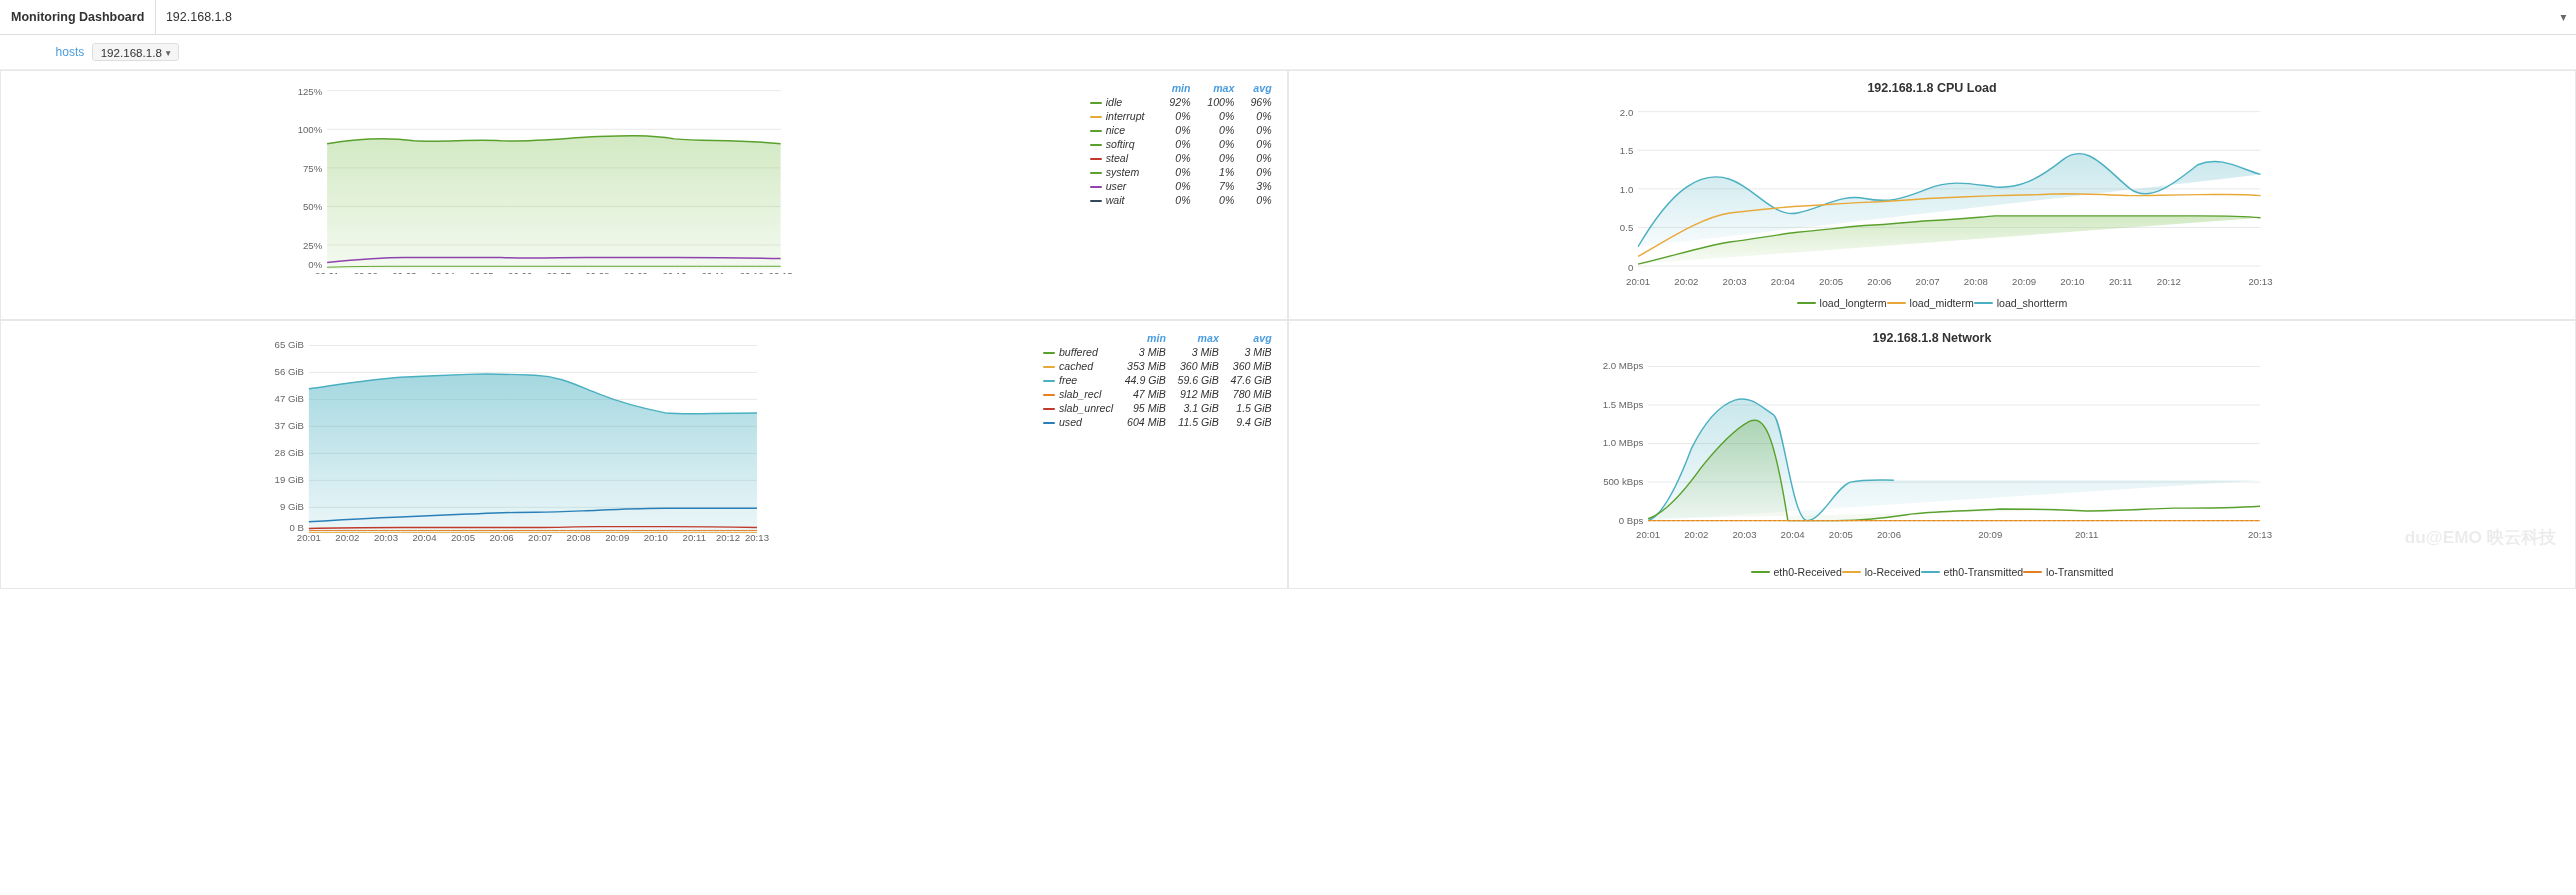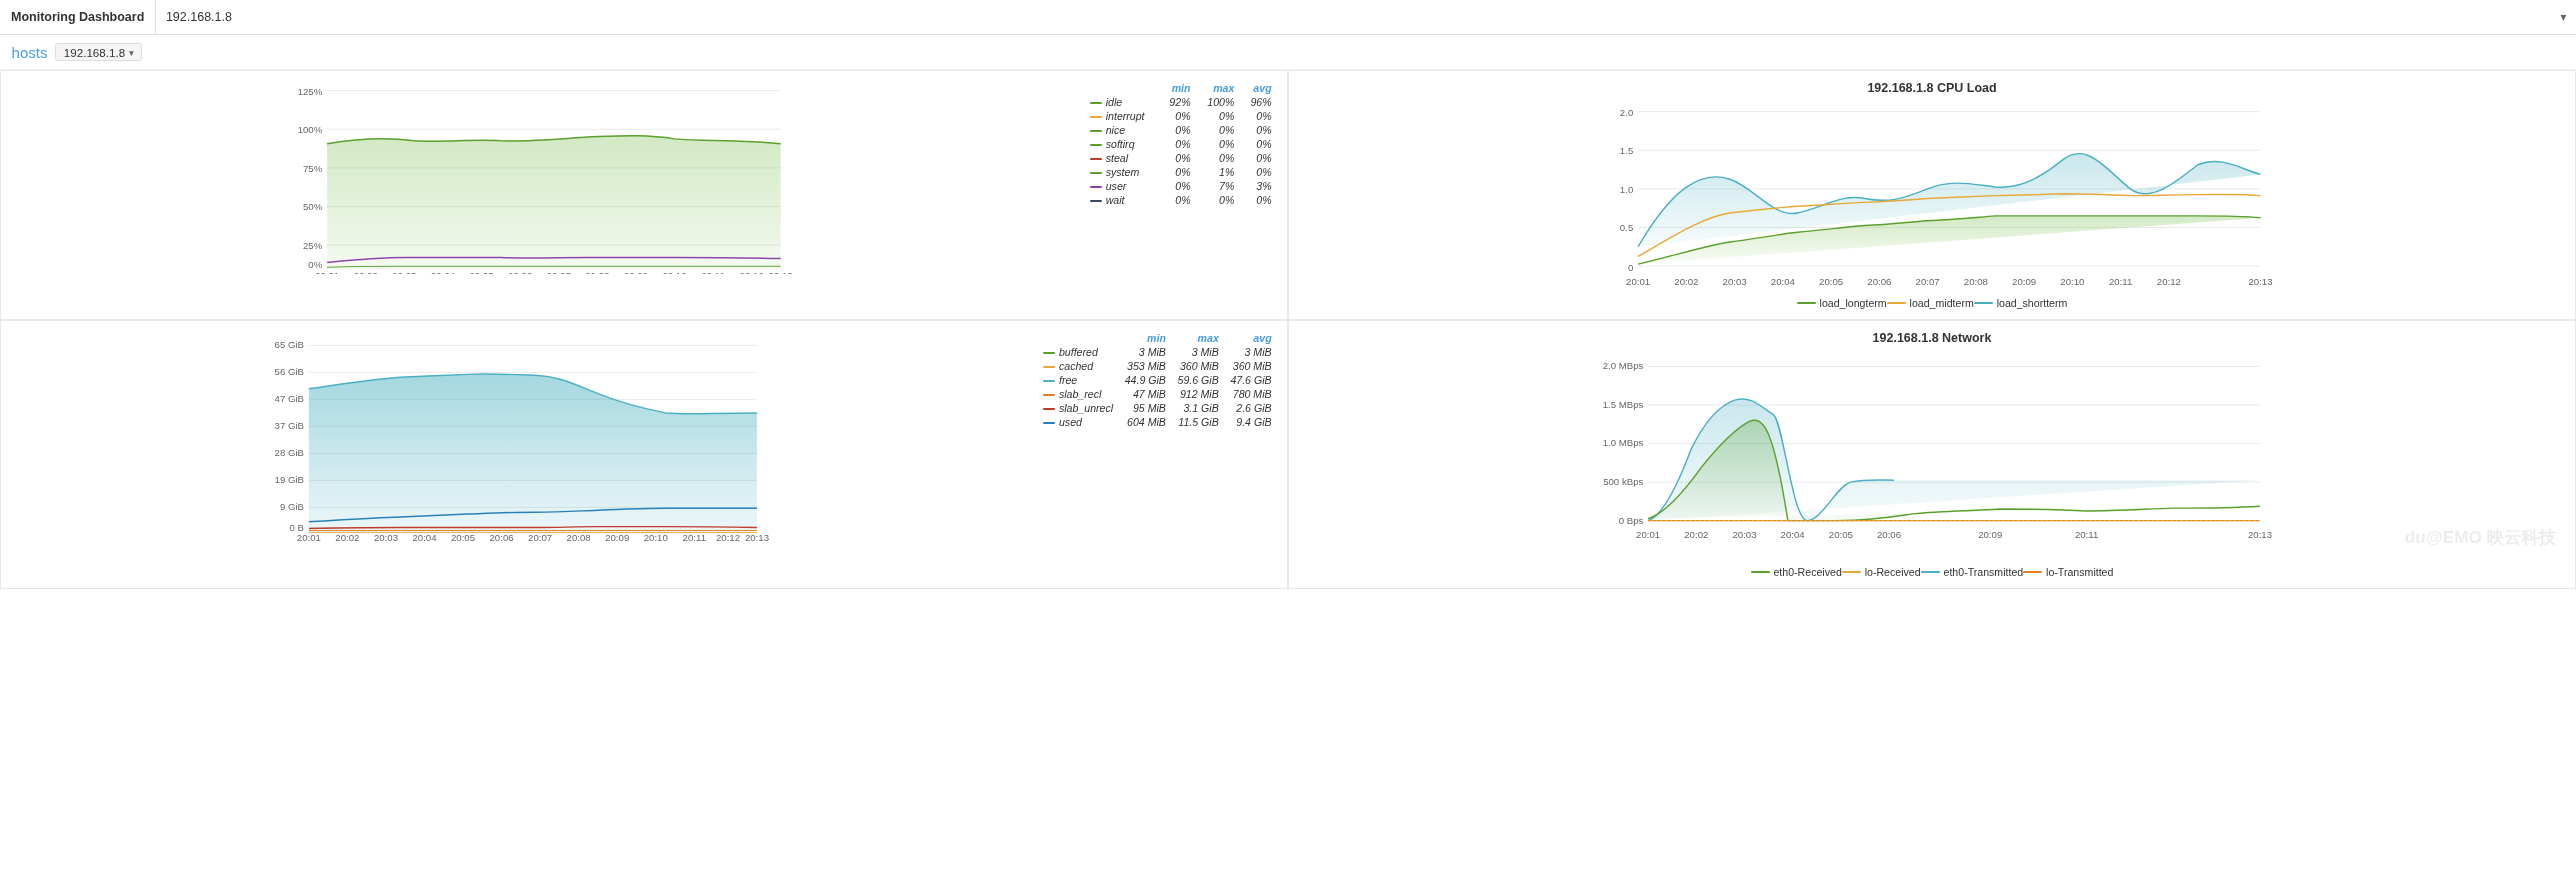--- a/index.html
+++ b/index.html
@@ -52,21 +52,22 @@
     
     .subheader {
       display: flex;
       align-items: center;
       padding: 7.7px 11.6px;
       border-bottom: 1px solid #eee;
       gap: 7.7px;
     }
     .hosts-label {
       color: #4a9de0;
-      font-size: 15px;
+      font-size: 12px;
+      margin-left: 44px;
     }
     .host-badge {
       background: #f5f5f5;
       border: 1px solid #ddd;
       border-radius: 2.9px;
       padding: 1.9px 7.7px;
       font-size: 11.6px;
       display: flex;
       align-items: center;
       gap: 3.9px;
@@ -491,21 +492,21 @@
     <td>47 MiB</td>
     <td>912 MiB</td>
     <td>780 MiB</td>
   </tr>
               <tr>
     <td>
       <span class="legend-color" style="background:#c0392b;height:1.9px;display:inline-block;width:11.6px;margin-right:3.9px;"></span>slab_unrecl
     </td>
     <td>95 MiB</td>
     <td>3.1 GiB</td>
-    <td>2.6 GiB</td>
+    <td>1.5 GiB</td>
   </tr>
               <tr>
     <td>
       <span class="legend-color" style="background:#2980b9;height:1.9px;display:inline-block;width:11.6px;margin-right:3.9px;"></span>used
     </td>
     <td>604 MiB</td>
     <td>11.5 GiB</td>
     <td>9.4 GiB</td>
   </tr>
             </tbody>

